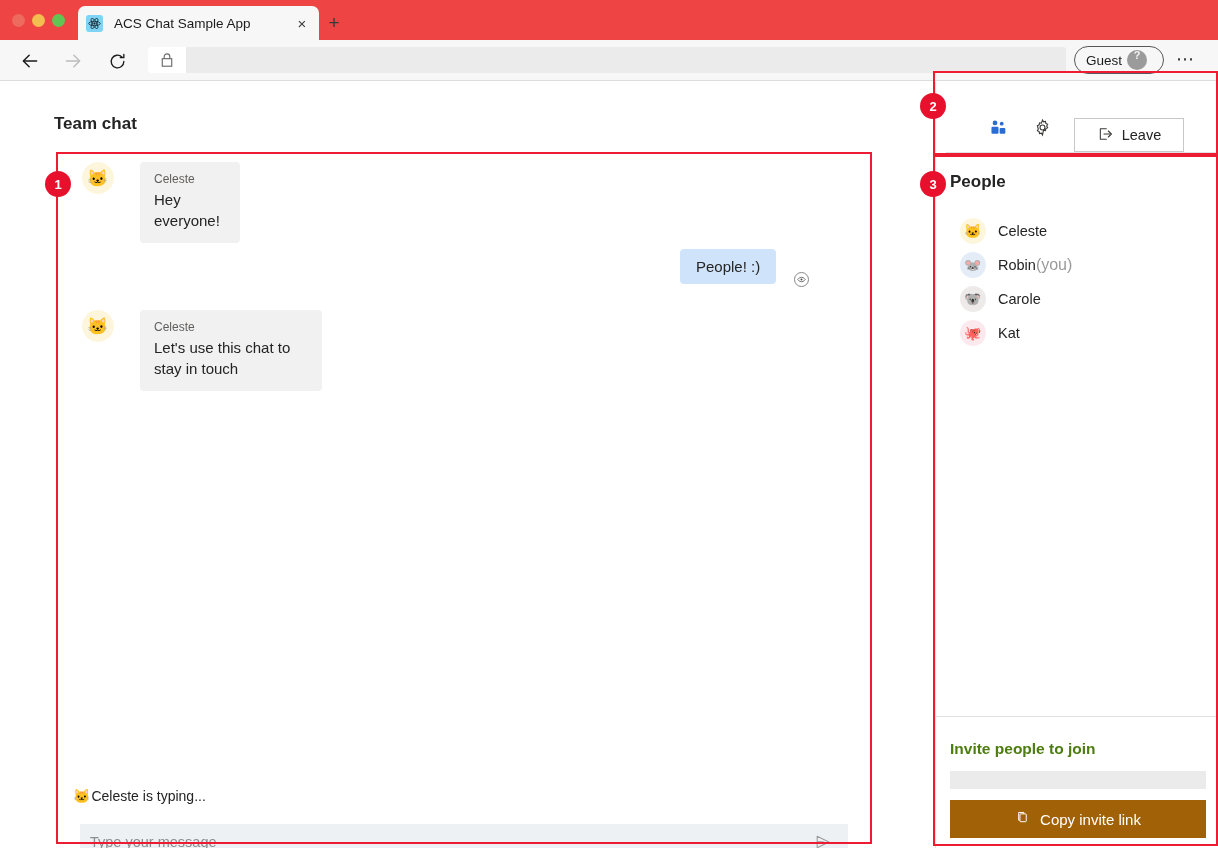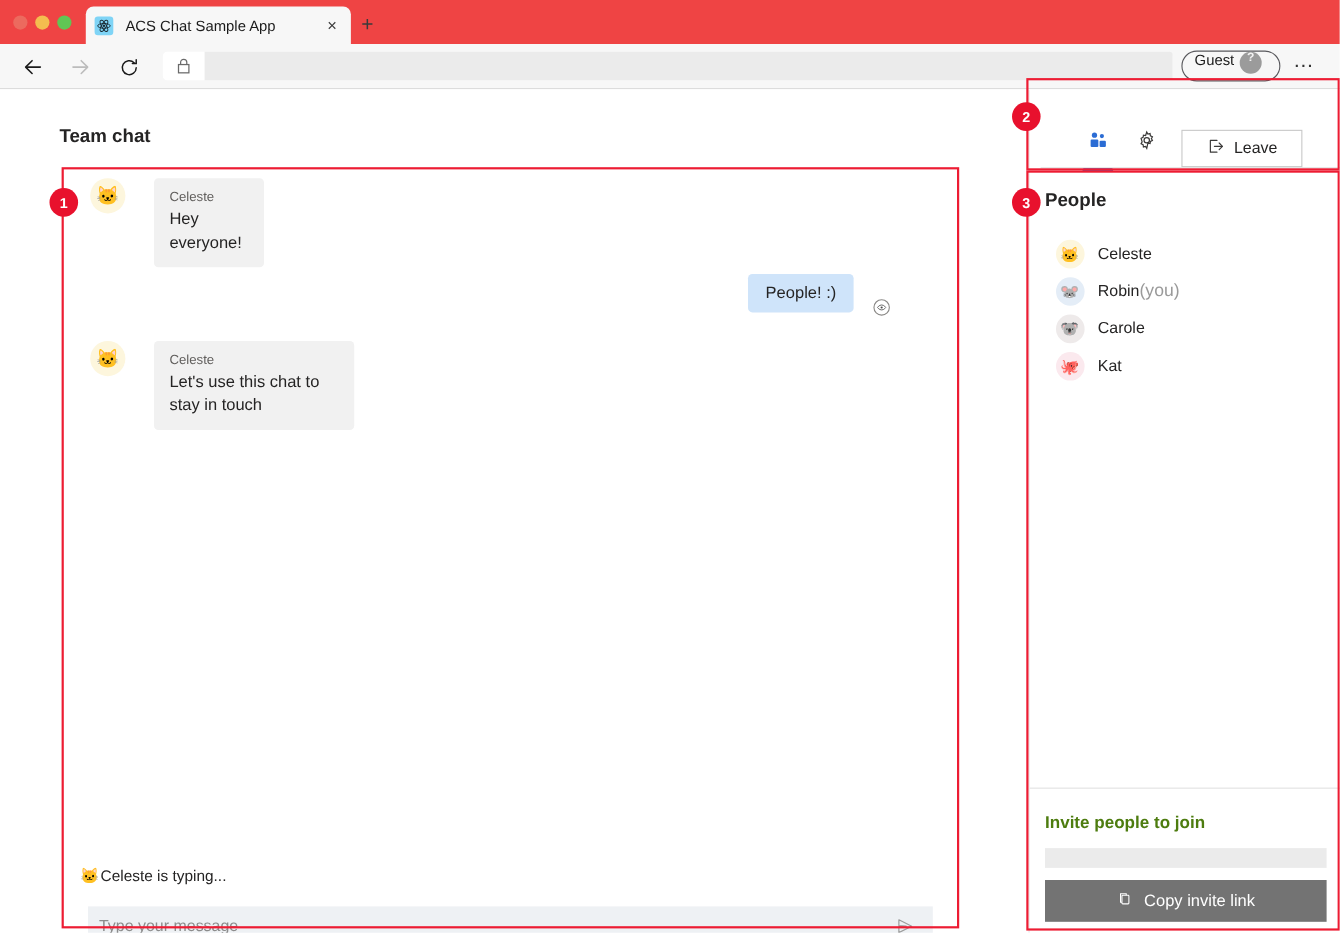--- a/index.html
+++ b/index.html
@@ -58,21 +58,21 @@
     background: #ffffff; border-radius: 4px; display: flex; align-items: center;
   }
   .addr-lock { width: 38px; display: flex; align-items: center; justify-content: center; }
   .addr-url {
     flex: 1; height: 26px; background: #ebebeb; border-radius: 0 3px 3px 0;
     font-size: 12px; color: #444; line-height: 26px; padding: 0 6px;
   }
   .profile-pill {
     position: absolute; left: 1074px; top: 46px; width: 90px; height: 28px;
     border: 1px solid #58585c; border-radius: 14px;
-    display: flex; align-items: flex-start; padding: 0 4px 0 11px;
+    display: flex; align-items: center; padding: 0 4px 0 11px;
   }
   .profile-label { font-size: 13.5px; color: #1b1b1b; }
   .profile-avatar {
     width: 20px; height: 20px; border-radius: 50%; background: #9b9b9b;
     margin-left: 5px; position: relative; overflow: hidden;
   }
   .profile-avatar::after {
     content: "?"; position: absolute; left: 0; top: -1px; width: 20px;
     text-align: center; font-size: 11px; color: #f2f2f2; font-weight: bold;
   }
@@ -180,21 +180,21 @@
     border-top: 1px solid #e1e1e1;
   }
   .invite-title {
     position: absolute; left: 14px; top: 23px; font-size: 15.5px; font-weight: bold; color: #4d7c0f;
   }
   .invite-field {
     position: absolute; left: 14px; top: 54px; width: 256px; height: 18px; background: #ebebeb;
   }
   .copy-btn {
     position: absolute; left: 14px; top: 83px; width: 256px; height: 38px;
-    background: #737373; color: #ffffff; border: 0; cursor: pointer;
+    background: #a16207; color: #ffffff; border: 0; cursor: pointer;
     display: flex; align-items: center; justify-content: center; gap: 10px;
     font-family: "Liberation Sans", sans-serif; font-size: 15px;
   }
 
   
   .anno-box { position: absolute; border: 2px solid #ed1c33; pointer-events: none; }
   .anno-badge {
     position: absolute; width: 26px; height: 26px; border-radius: 50%;
     background: #e8112d; color: #fff; font-size: 13px; font-weight: bold;
     display: flex; align-items: center; justify-content: center;

